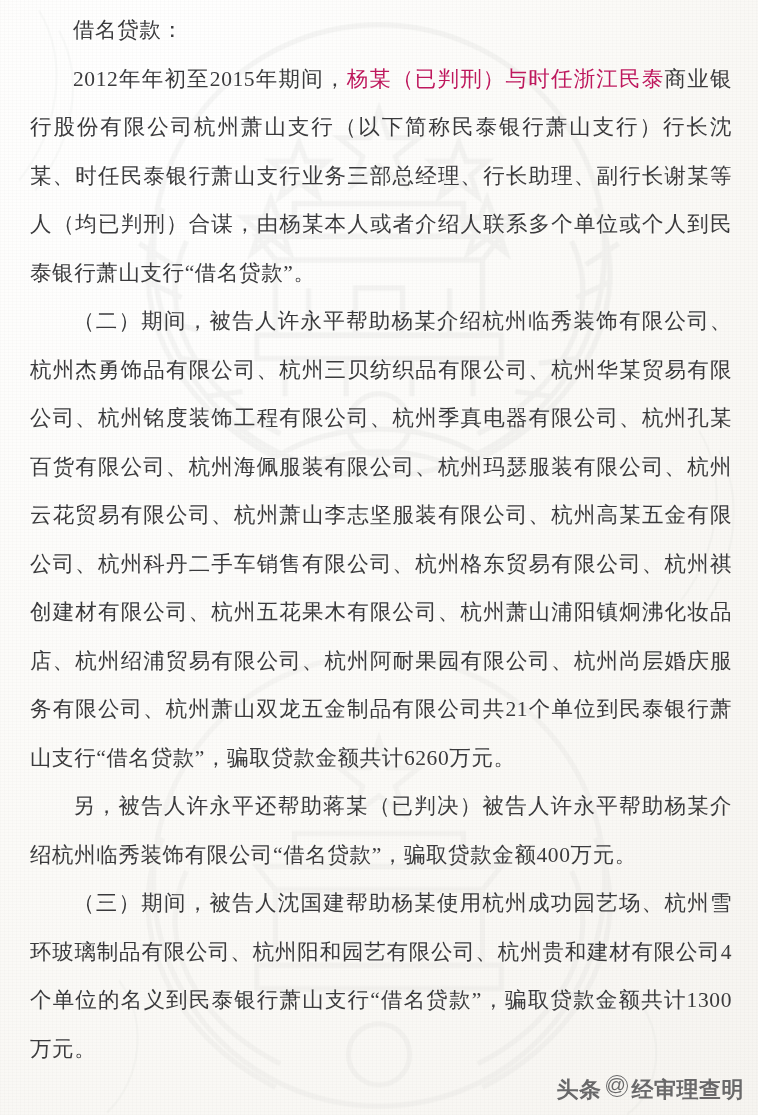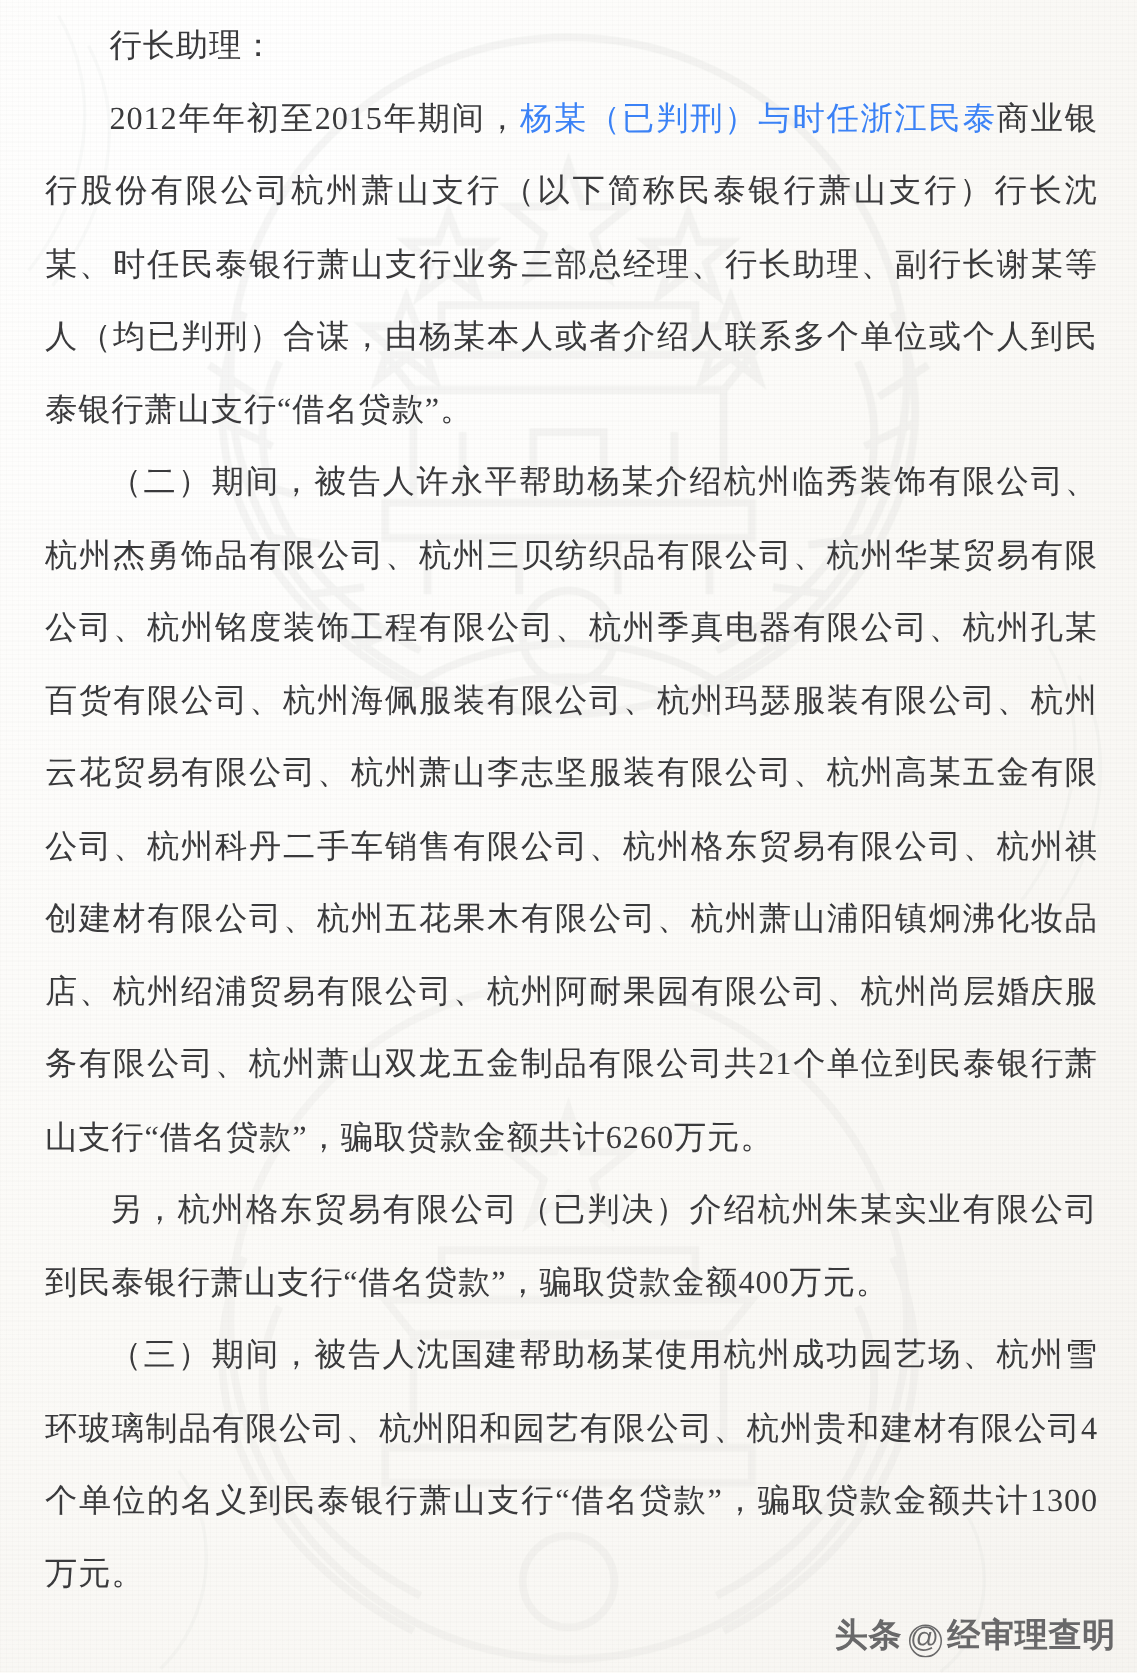--- a/index.html
+++ b/index.html
@@ -71,30 +71,30 @@
     -webkit-font-smoothing: antialiased;
   }
   #doc p {
     margin: 0;
     text-indent: 2em;
     text-align: justify;
     text-justify: inter-ideograph;
     word-break: break-all;
   }
   .hl-red {
-    color: #3b82f6;
+    color: #be185d;
   }
 
   
   #source-watermark {
     position: absolute;
     right: 14px;
     bottom: 10px;
     display: flex;
-    align-items: flex-end;
+    align-items: flex-start;
     gap: 4px;
     font-family: "Liberation Sans", "DejaVu Sans", sans-serif;
     font-size: 22px;
     font-weight: 700;
     color: #4a4a4c;
     opacity: 0.82;
     letter-spacing: 0.5px;
     margin-left: 20px;
   }
   #source-watermark .wm-at {
@@ -169,28 +169,28 @@
         <path d="M700,430 C730,480 720,550 682,600"></path>
         <path d="M720,450 C746,500 736,566 700,612"></path>
         <path d="M120,980 C150,1020 142,1080 108,1112"></path>
         <path d="M640,1000 C668,1040 660,1090 628,1114"></path>
       </g>
     </g>
   </svg>
 </div>
 
 <div id="doc">
-  <p><span>行长助理：</span></p>
+  <p><span>借名贷款：</span></p>
 
   <p><span>2012年年初至2015年期间，</span><span class="hl-red">杨某（已判刑）与时任浙江民泰</span><span>商业银行股份有限公司杭州萧山支行（以下简称民泰银行萧山支行）行长沈某、时任民泰银行萧山支行业务三部总经理、行长助理、副行长谢某等人（均已判刑）合谋，由杨某本人或者介绍人联系多个单位或个人到民泰银行萧山支行“借名贷款”。</span></p>
 
 
   <p><span>（二）期间，被告人许永平帮助杨某介绍杭州临秀装饰有限公司、杭州杰勇饰品有限公司、杭州三贝纺织品有限公司、杭州华某贸易有限公司、杭州铭度装饰工程有限公司、杭州季真电器有限公司、杭州孔某百货有限公司、杭州海佩服装有限公司、杭州玛瑟服装有限公司、杭州云花贸易有限公司、杭州萧山李志坚服装有限公司、杭州高某五金有限公司、杭州科丹二手车销售有限公司、杭州格东贸易有限公司、杭州祺创建材有限公司、杭州五花果木有限公司、杭州萧山浦阳镇炯沸化妆品店、杭州绍浦贸易有限公司、杭州阿耐果园有限公司、杭州尚层婚庆服务有限公司、杭州萧山双龙五金制品有限公司共21个单位到民泰银行萧山支行“借名贷款”，骗取贷款金额共计6260万元。</span></p>
 
-  <p><span>另，杭州格东贸易有限公司（已判决）介绍杭州朱某实业有限公司到民泰银行萧山支行“借名贷款”，骗取贷款金额400万元。</span></p>
+  <p><span>另，被告人许永平还帮助蒋某（已判决）被告人许永平帮助杨某介绍杭州临秀装饰有限公司“借名贷款”，骗取贷款金额400万元。</span></p>
 
   <p><span>（三）期间，被告人沈国建帮助杨某使用杭州成功园艺场、杭州雪环玻璃制品有限公司、杭州阳和园艺有限公司、杭州贵和建材有限公司4个单位的名义到民泰银行萧山支行“借名贷款”，骗取贷款金额共计1300万元。</span></p>
 
 </div>
 
 <div id="source-watermark">
   <span>头条</span>
   <span class="wm-at">@</span>
   <span>经审理查明</span>
 </div>

